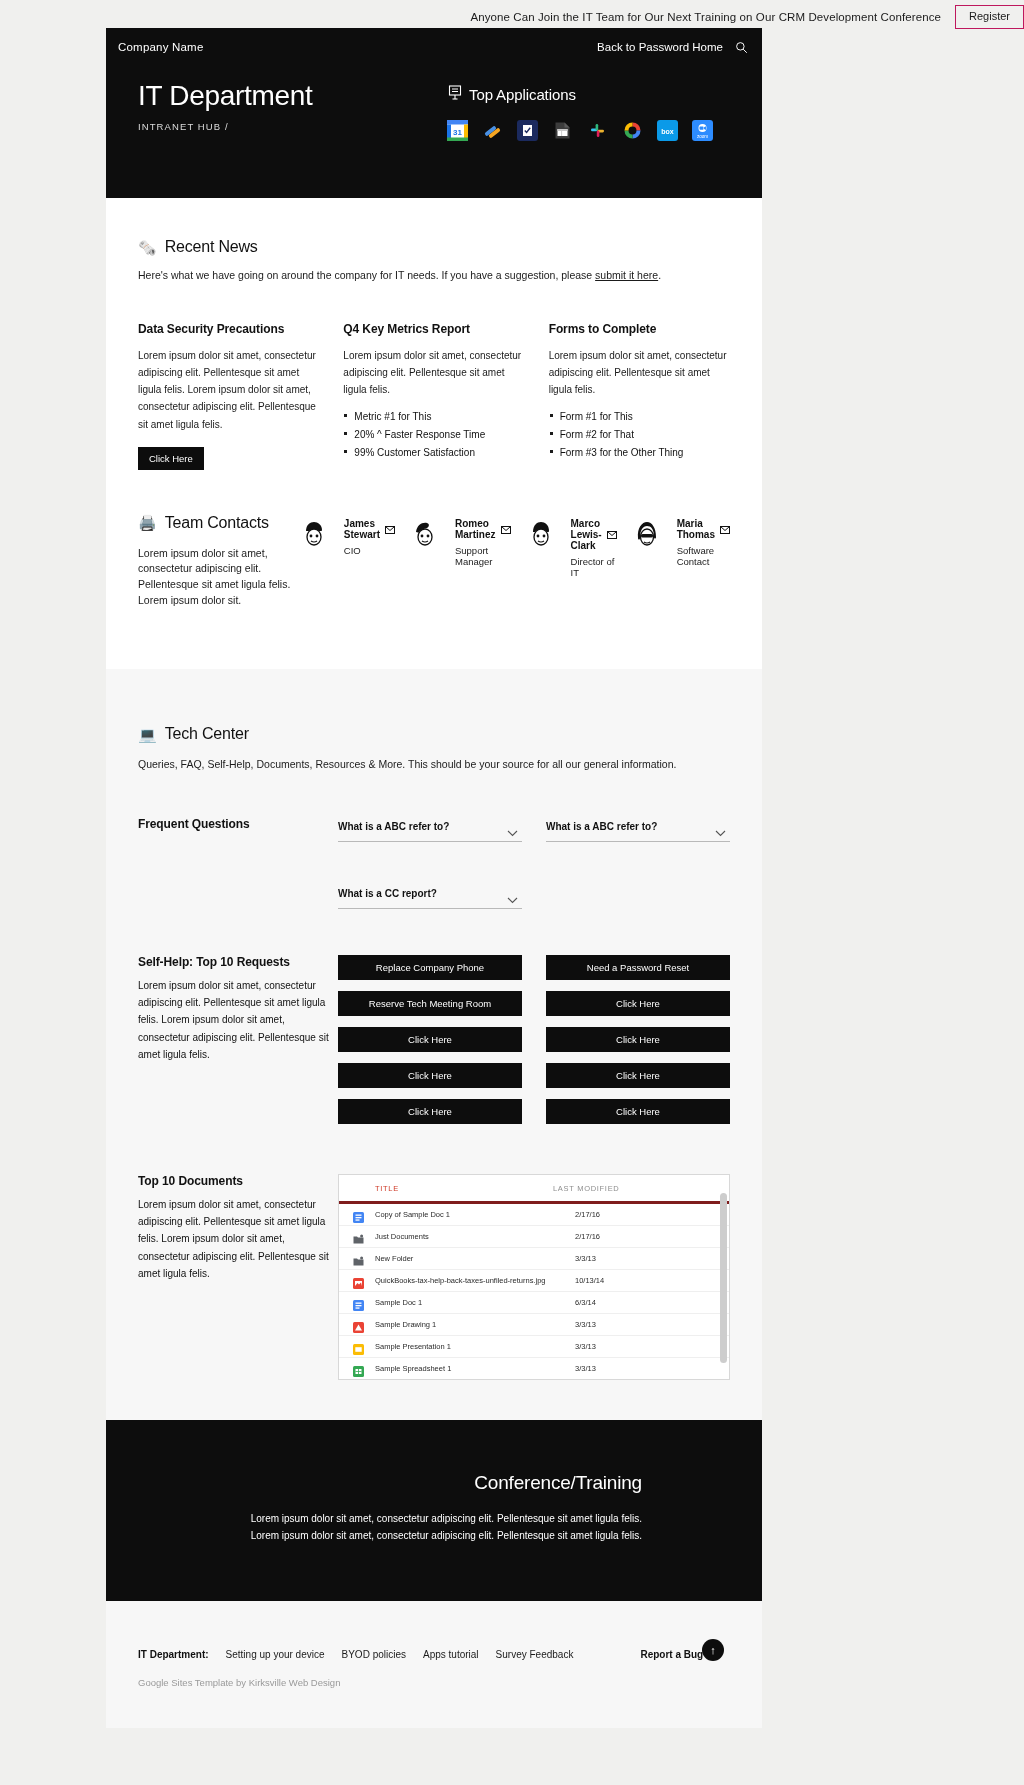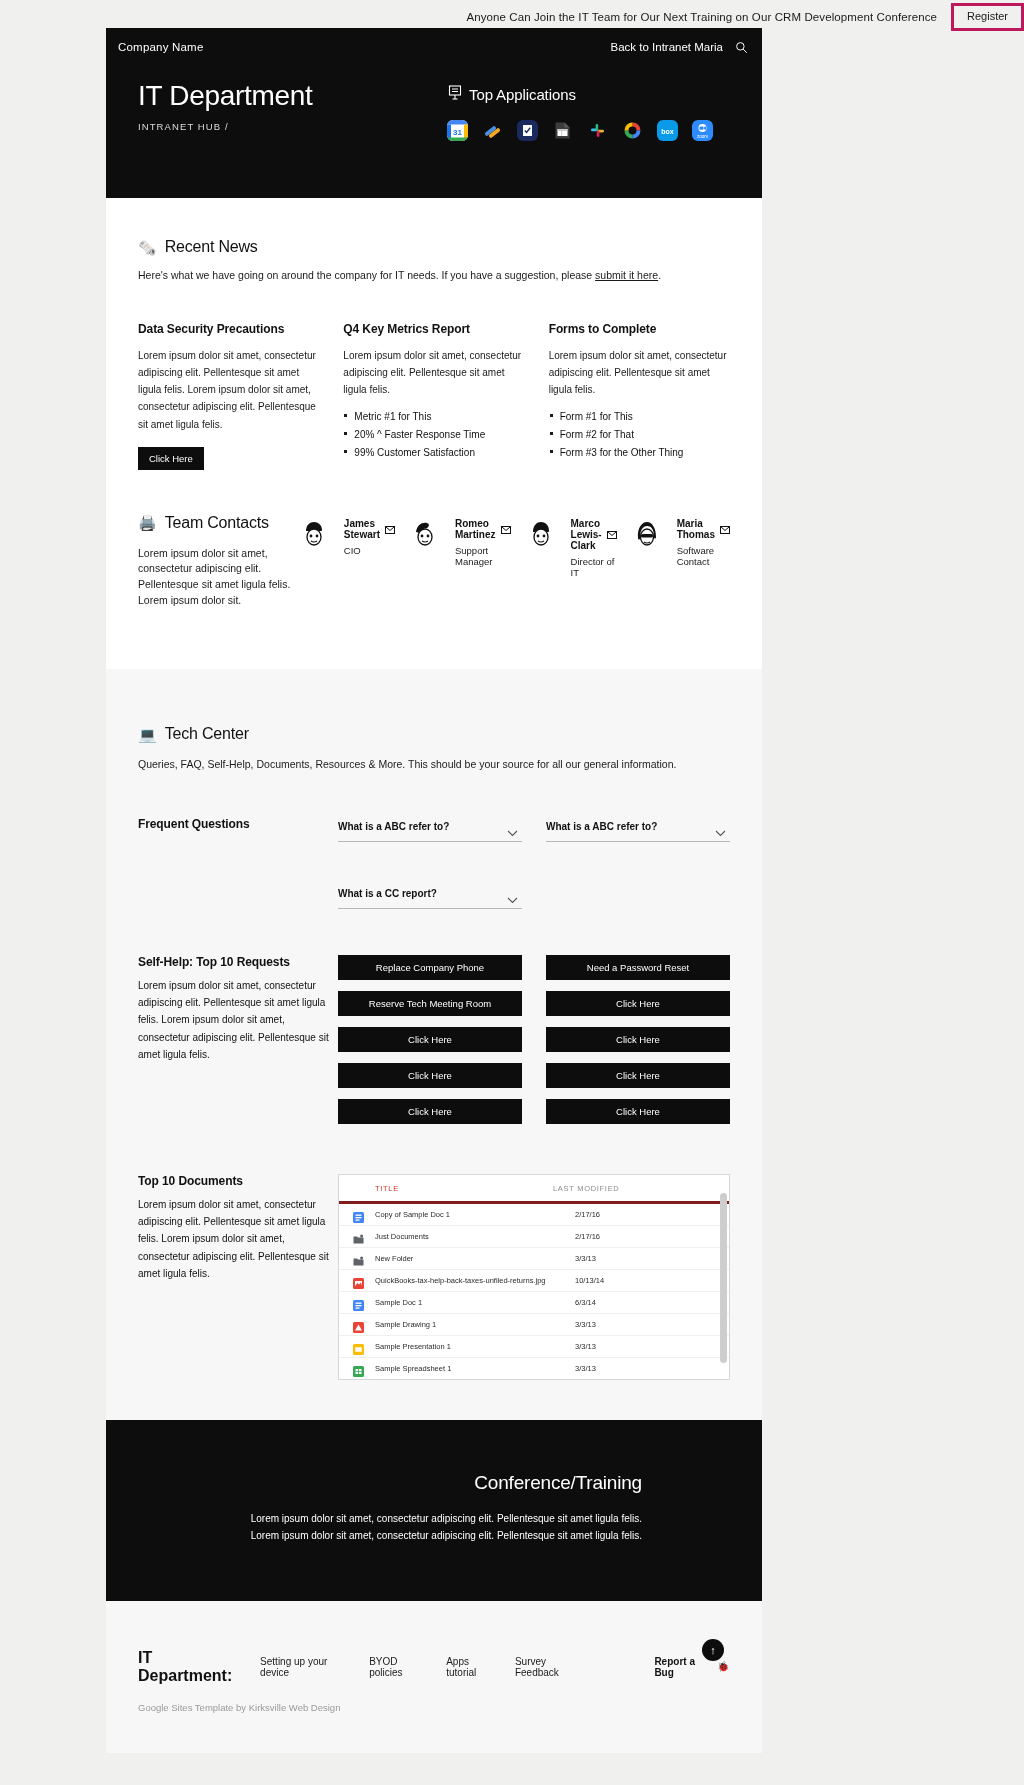--- a/index.html
+++ b/index.html
@@ -15,21 +15,21 @@
   .page { width:1024px; height:1785px; position:relative; }
 
   
   .announce {
     height:28px; display:flex; align-items:center; justify-content:flex-end;
     gap:14px; padding-top:6px;
   }
   .announce-text { font-size:11.5px; color:#1b1b1b; letter-spacing:.1px; }
   .announce-btn {
     font-size:11px; padding:4px 13px; background:#f0f0ee;
-    border:3px solid #be185d; color:#1b1b1b; cursor:pointer;
+    border:1px solid #be185d; color:#1b1b1b; cursor:pointer;
     line-height:1.2;
   }
 
   
   .canvas {
     position:absolute; left:106px; top:28px; width:656px;
     background:#ffffff;
   }
 
   
@@ -45,21 +45,21 @@
 
   .hero-body { display:flex; padding:28px 14px 0 32px; }
   .hero-left { width:300px; }
   .hero-title { font-size:28px; font-weight:400; letter-spacing:-.3px; line-height:1.1; }
   .hero-sub { font-size:9.5px; letter-spacing:1.1px; margin-top:9px; color:#dcdcdc; }
 
   .hero-right { flex:1; padding-top:4px; }
   .apps-head { display:flex; align-items:center; gap:7px; margin-left:10px; }
   .apps-head-txt { font-size:15px; letter-spacing:-.1px; }
   .apps-row { display:flex; gap:14px; margin-top:16px; margin-left:9px; }
-  .app-ic { width:21px; height:21px; border-radius:6px; position:relative; overflow:hidden; display:block; }
+  .app-ic { width:21px; height:21px; border-radius:0; position:relative; overflow:hidden; display:block; }
 
   
   .sec { padding:0 32px; }
   .sec-head { display:flex; align-items:center; gap:8px; }
   .sec-emoji { font-size:15px; line-height:1; }
   .sec-title { font-size:16px; font-weight:400; letter-spacing:-.2px; }
   .sec-lede { font-size:10.5px; line-height:1.5; margin-top:12px; color:#1b1b1b; }
   .sec-lede a { color:#1b1b1b; }
 
   
@@ -142,21 +142,21 @@
   .conf {
     background:#0d0d0d; color:#fff; text-align:right;
     padding:52px 120px 56px;
   }
   .conf h2 { font-size:19px; font-weight:400; margin:0 0 16px; letter-spacing:-.2px; }
   .conf p { font-size:10px; line-height:1.75; margin:0; }
 
   
   .footer { background:#f7f7f7; padding:48px 32px 40px; position:relative; }
   .foot-row { display:flex; align-items:center; gap:17px; }
-  .foot-bold { font-size:16px; font-weight:700; }
+  .foot-bold { font-size:10px; font-weight:700; }
   .foot-link { font-size:10px; color:#1b1b1b; text-decoration:none; }
   .foot-bug { font-size:10px; font-weight:700; display:flex; align-items:center; gap:6px; margin-left:50px; }
   .foot-credit { font-size:9.5px; color:#9a9a9a; margin-top:17px; }
   .totop {
     position:absolute; right:38px; top:38px; width:22px; height:22px;
     border-radius:50%; background:#0d0d0d; color:#fff;
     display:flex; align-items:center; justify-content:center;
     font-size:11px; cursor:pointer;
   }
 </style>
@@ -169,21 +169,21 @@
     <span class="announce-text">Anyone Can Join the IT Team for Our Next Training on Our CRM Development Conference</span>
     <button class="announce-btn">Register</button>
   </div>
 
   <div class="canvas">
 
     <div class="hero">
       <div class="hero-top">
         <span class="company">Company Name</span>
         <div class="hero-nav">
-          <a href="#">Back to Intranet Maria</a>
+          <a href="#">Back to Password Home</a>
           <span class="search-ic">
             <svg viewBox="0 0 16 16" width="13" height="13">
                 <circle cx="6.6" cy="6.6" r="4.6" fill="none" stroke="#fff" stroke-width="1.2"></circle>
                 <line x1="10" y1="10" x2="14.5" y2="14.5" stroke="#fff" stroke-width="1.2"></line>
               </svg>
           </span>
         </div>
       </div>
 
       <div class="hero-body">

